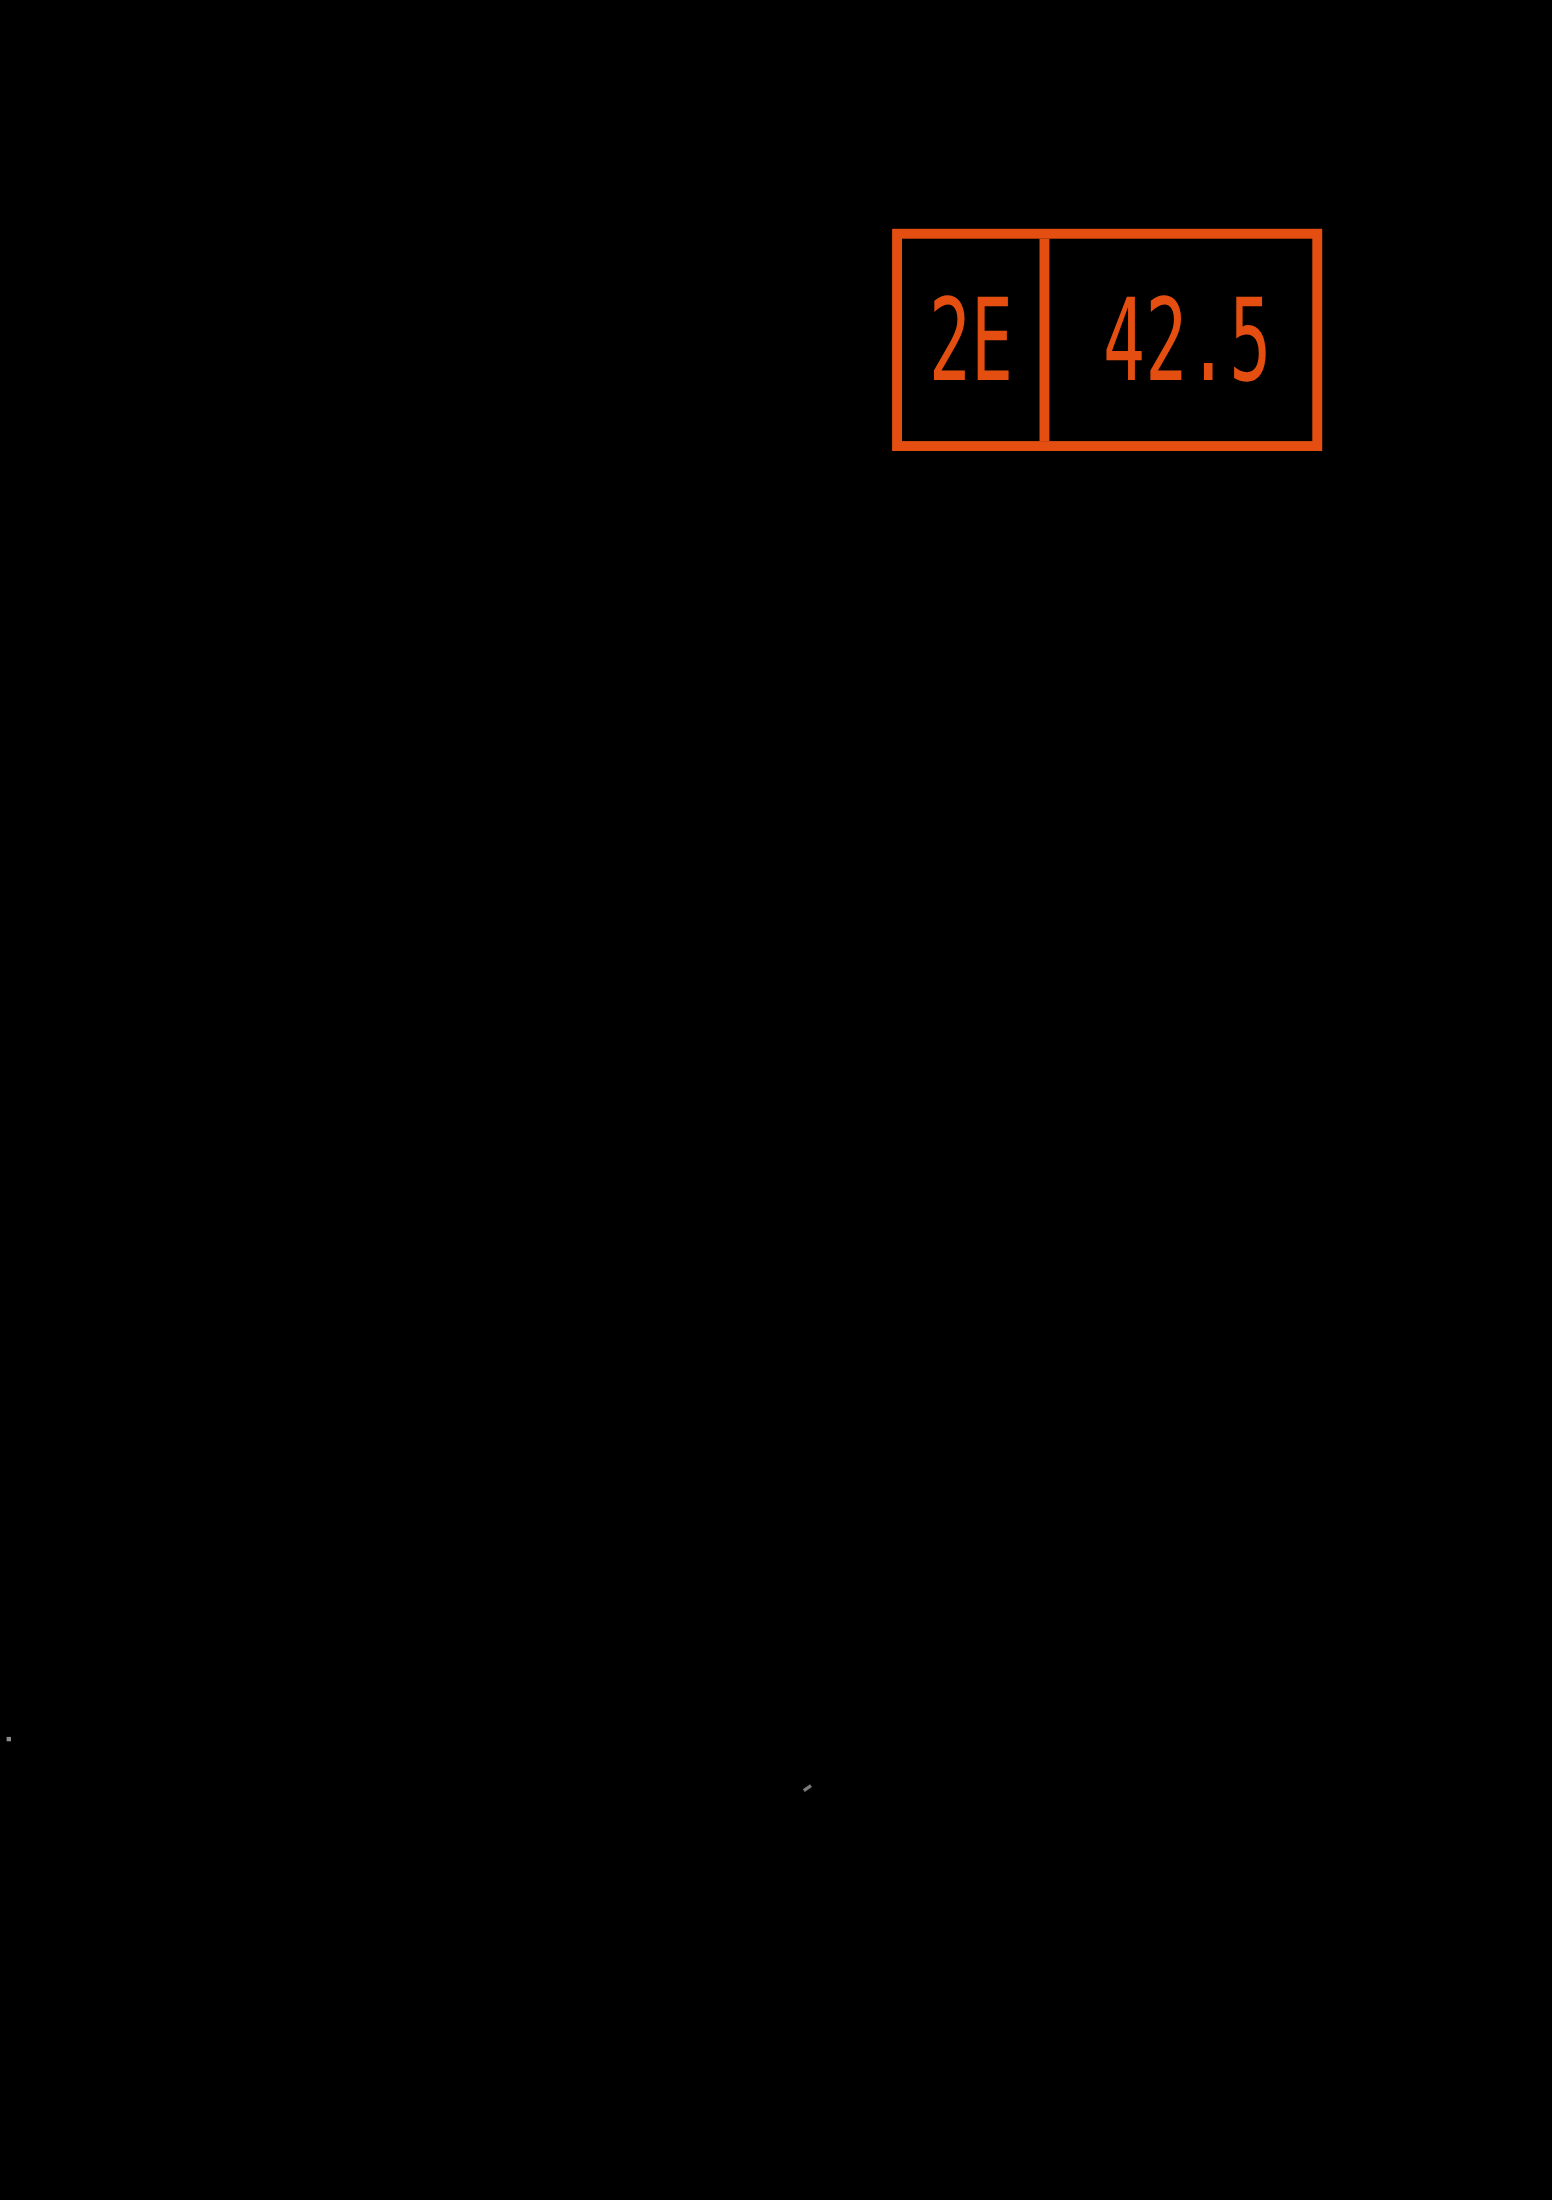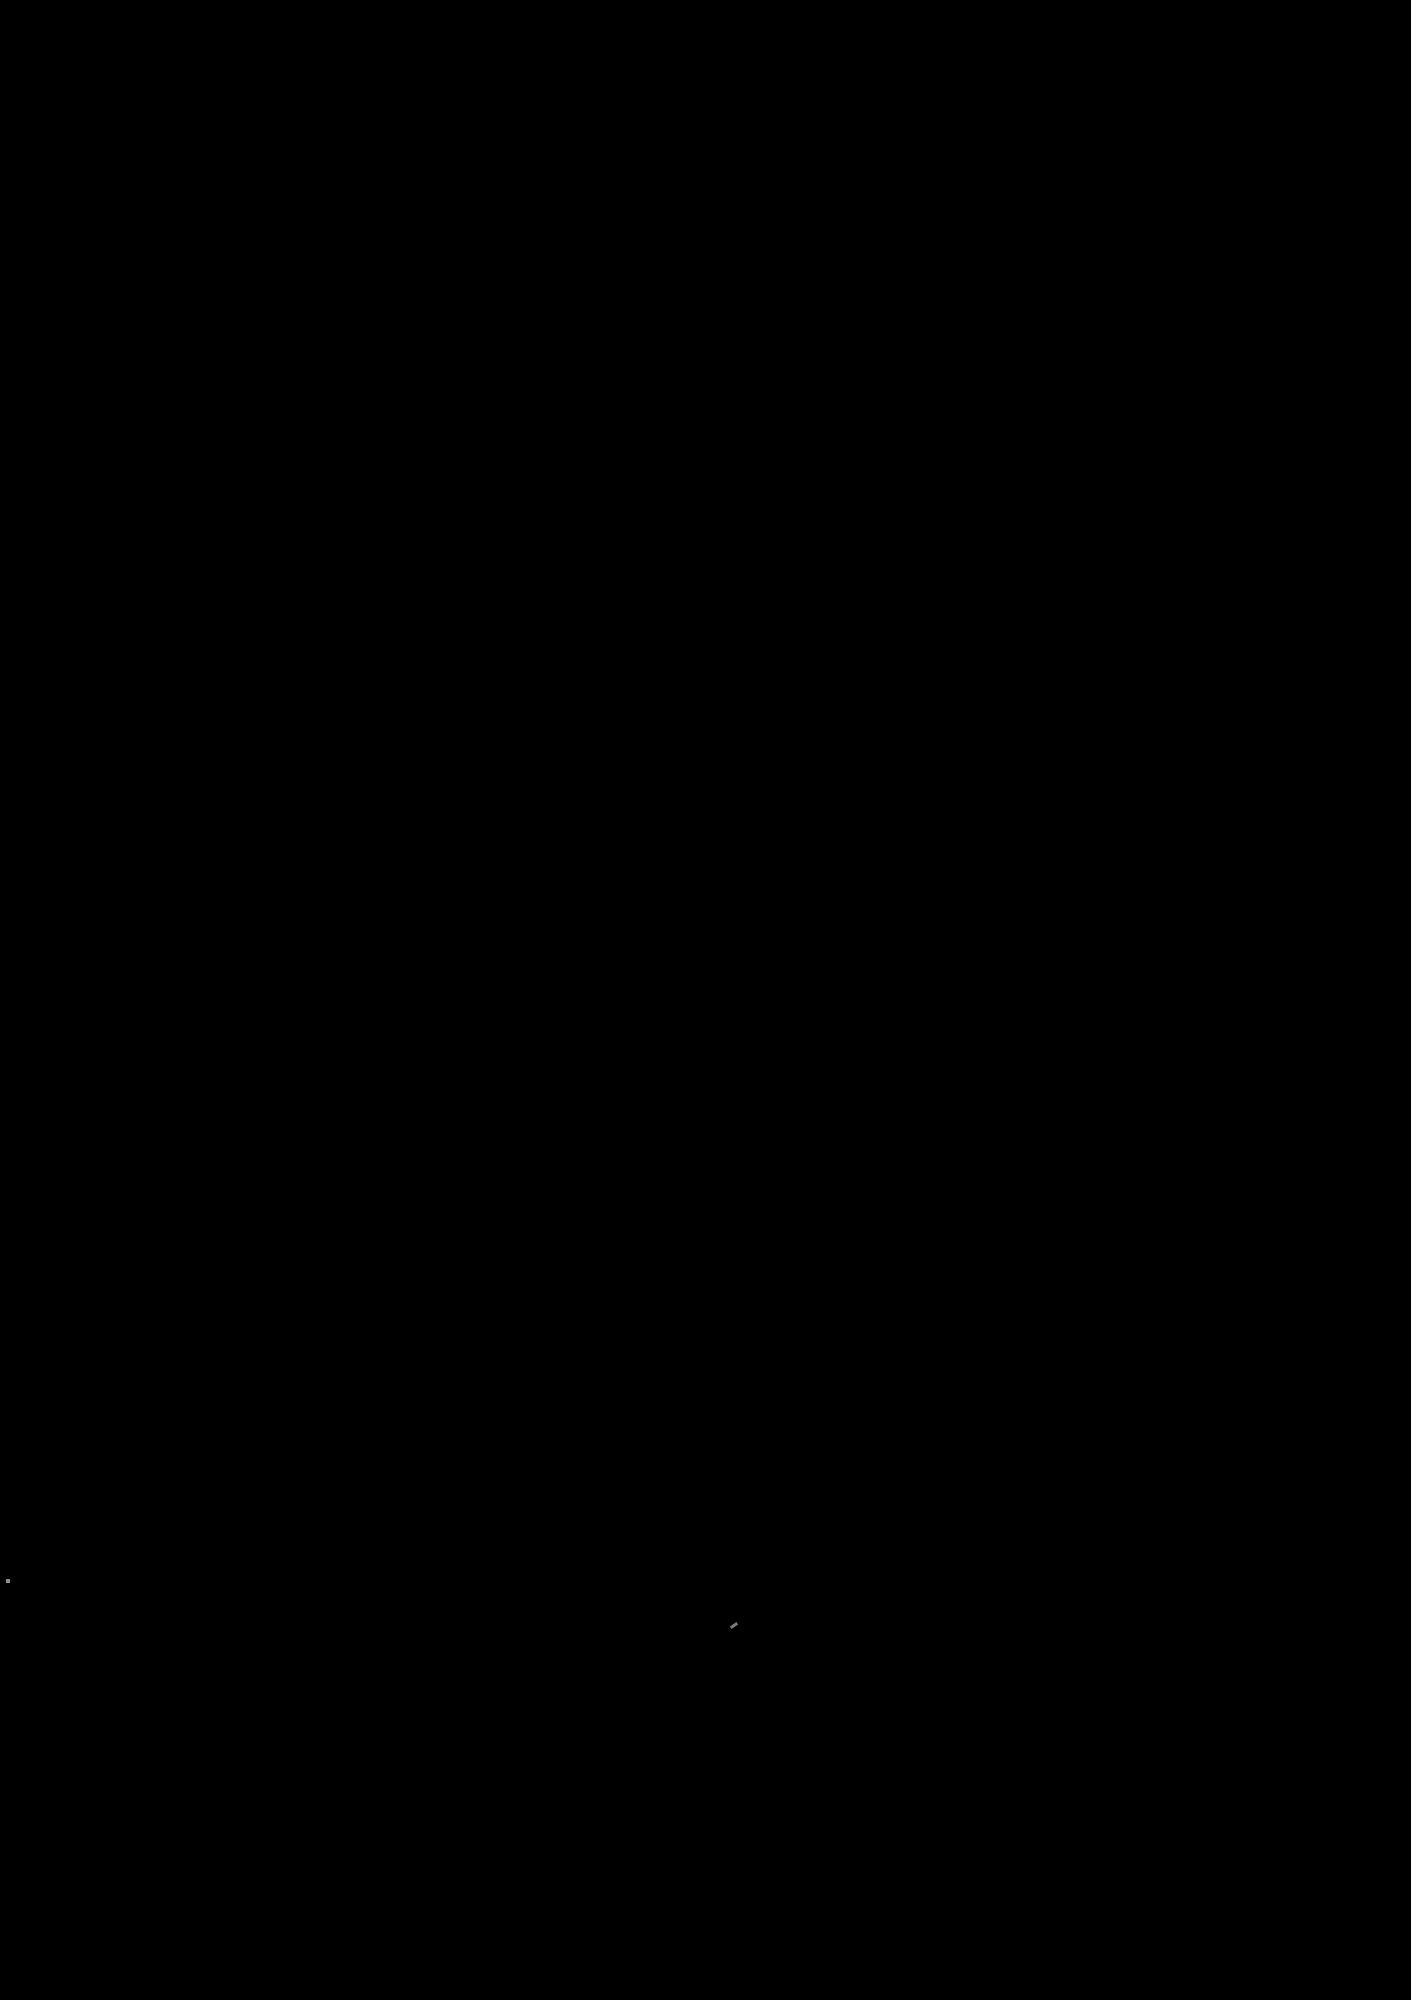--- a/index.html
+++ b/index.html
@@ -69,17 +69,25 @@
     height: 3px;
     background: #7A7A7A;
     transform: rotate(-35deg);
   }
 </style>
 </head>
 <body>
 
 <div class="stage">
 
+  <div class="room-tag">
+    <div class="cell cell-left">
+      <span class="tag-text">2E</span>
+    </div>
+    <div class="cell cell-right">
+      <span class="tag-text">42.5</span>
+    </div>
+  </div>
 
   <div class="speck speck-1"></div>
   <div class="speck speck-2"></div>
 
 </div>
 
 </body></html>

